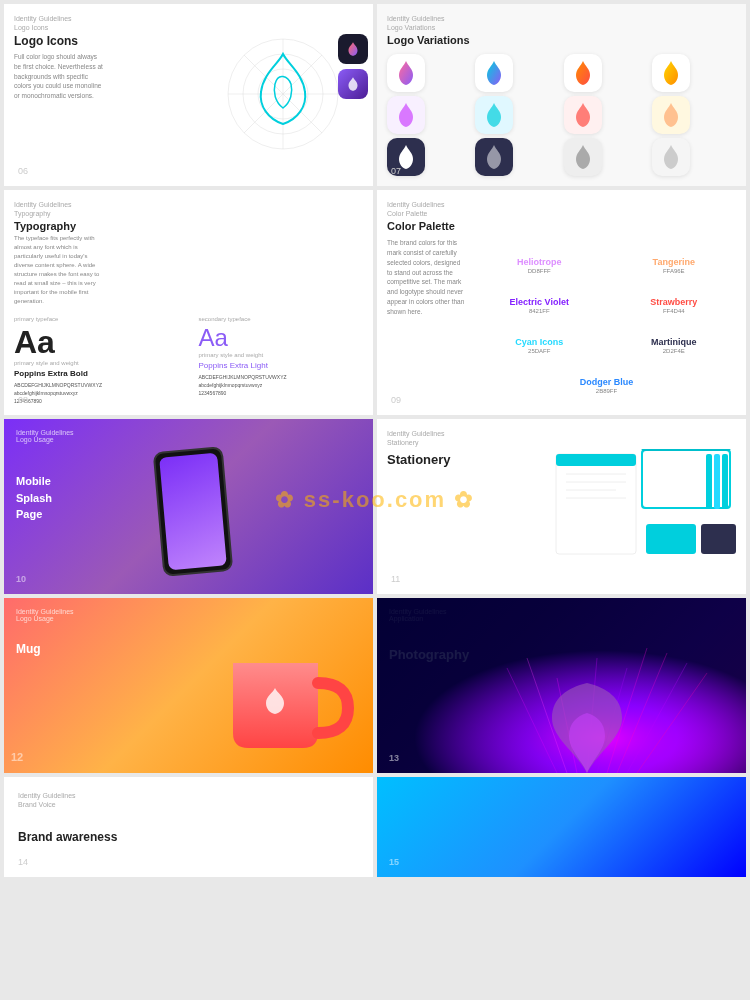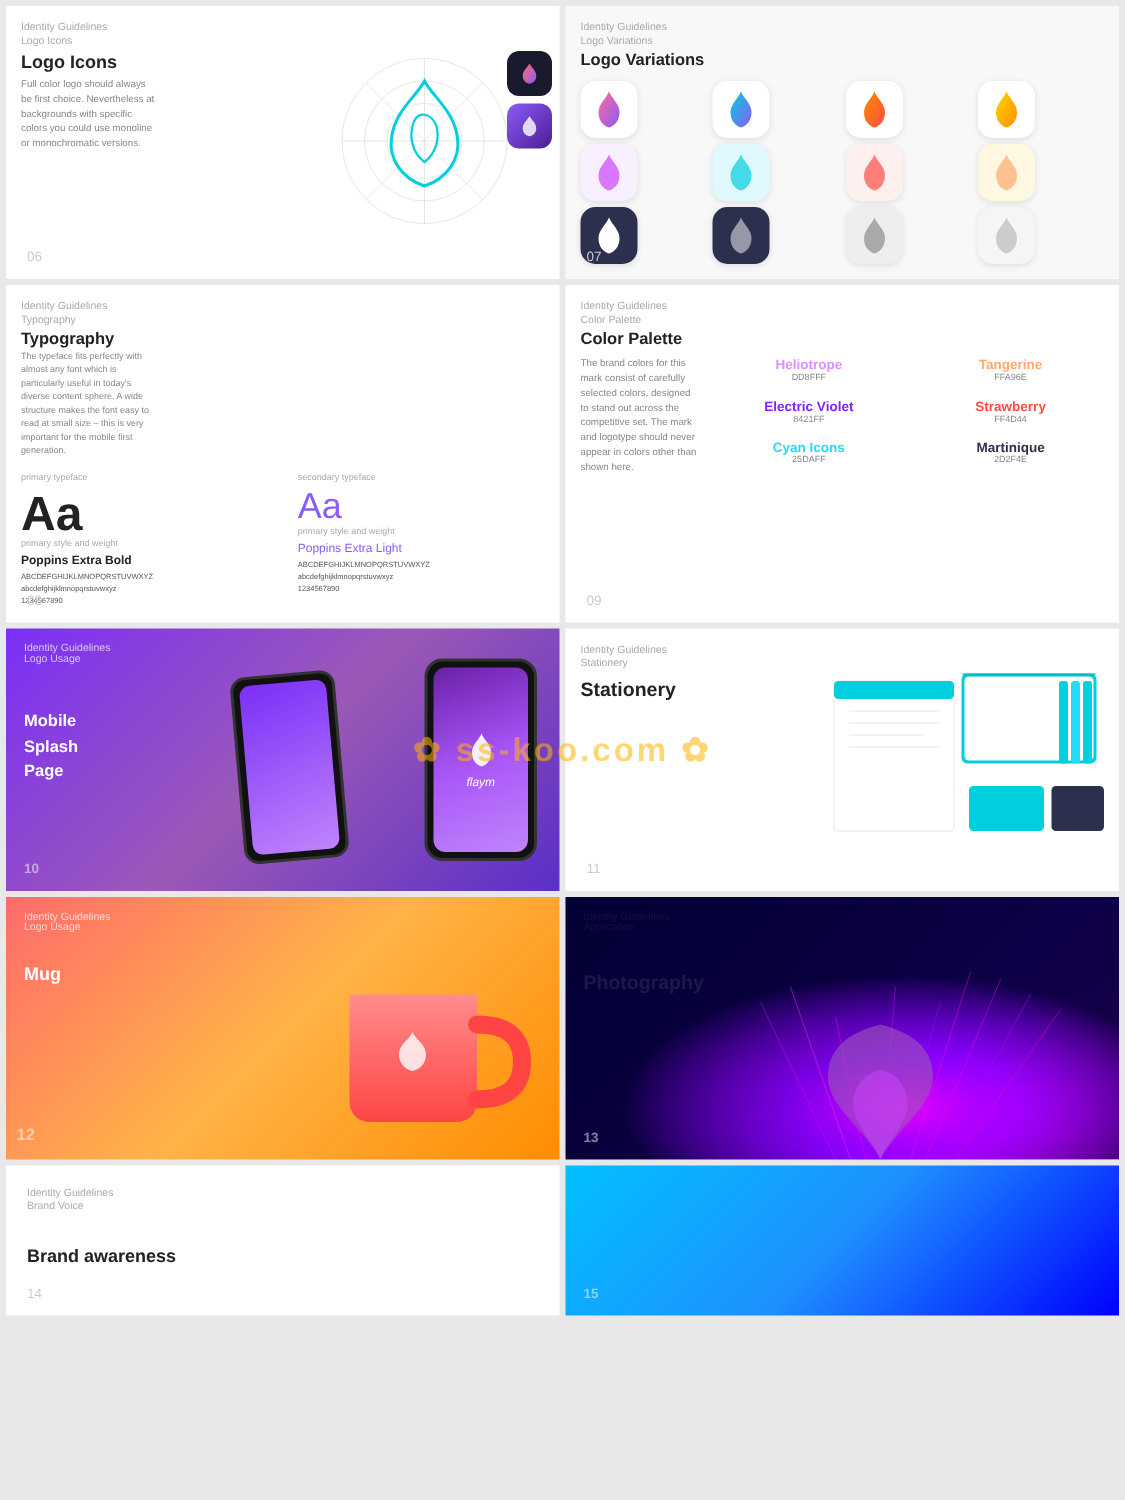--- a/index.html
+++ b/index.html
@@ -161,20 +161,21 @@
       flex: 1;
       display: grid;
       grid-template-columns: 1fr 1fr;
       gap: 4px 10px;
     }
     .color-item { text-align: center; }
     .color-name {
       font-size: 9px;
       font-weight: bold;
       line-height: 1.2;
+      margin-top: 19px;
     }
     .color-hex { font-size: 6px; color: #888; }
 
     
     .card-10 {
       background: linear-gradient(135deg, #7B2FF7, #9B59B6, #5B2FC7);
       padding: 14px;
     }
 
     
@@ -445,20 +446,24 @@
           <div class="color-hex">FF4D44</div>
         </div>
         <div class="color-item">
           <div class="color-name" style="color:#25DAFF;">Cyan Icons</div>
           <div class="color-hex">25DAFF</div>
         </div>
         <div class="color-item">
           <div class="color-name" style="color:#2D2F4E;">Martinique</div>
           <div class="color-hex">2D2F4E</div>
         </div>
+        <div class="color-item" style="grid-column: 1 / -1;">
+          <div class="color-name" style="color:#2B89FF;">Dodger Blue</div>
+          <div class="color-hex">2B89FF</div>
+        </div>
       </div>
     </div>
 
     <div class="section-num">09</div>
   </div>
 
   <div class="card card-10" style="position:relative;min-height:175px;">
     <div style="position:absolute;top:10px;left:12px;">
       <div style="font-size:7px;color:rgba(255,255,255,0.7);">
         <span>Identity Guidelines</span><br>
@@ -468,28 +473,20 @@
 Splash
 Page</div>
     </div>
 
     <div style="position:absolute;right:5px;top:10px;bottom:10px;width:220px;display:flex;align-items:center;justify-content:center;">
 
       <div style="position:absolute;left:10px;top:20px;width:70px;height:125px;background:#111;border-radius:10px;border:2px solid #333;overflow:hidden;transform:rotate(-5deg);">
         <div style="position:absolute;inset:4px;border-radius:7px;background:linear-gradient(160deg,#7B2FF7,#C084FC);"></div>
       </div>
 
-      <div style="position:absolute;right:10px;top:10px;width:75px;height:135px;background:#111;border-radius:12px;border:2px solid #333;overflow:hidden;">
-        <div style="position:absolute;inset:4px;border-radius:8px;background:linear-gradient(160deg,#6B21A8,#A855F7,#C084FC);display:flex;flex-direction:column;align-items:center;justify-content:center;gap:4px;">
-          <svg width="22" height="26" viewBox="0 0 24 28">
-              <path d="M12 2 C10 7, 5 10, 5 16 C5 21, 8 25, 12 26 C16 25, 19 21, 19 16 C19 10, 14 7, 12 2Z" fill="white" opacity="0.9"></path>
-            </svg>
-          <div style="font-size:8px;color:white;font-style:italic;">flaym</div>
-        </div>
-      </div>
     </div>
 
     <div style="position:absolute;bottom:10px;left:12px;font-size:9px;color:rgba(255,255,255,0.5);font-weight:bold;">10</div>
   </div>
 
   <div class="card card-11" style="position:relative;min-height:175px;">
     <div class="card-label">
       <span>Identity Guidelines</span><br>
       <span>Stationery</span>
     </div>

